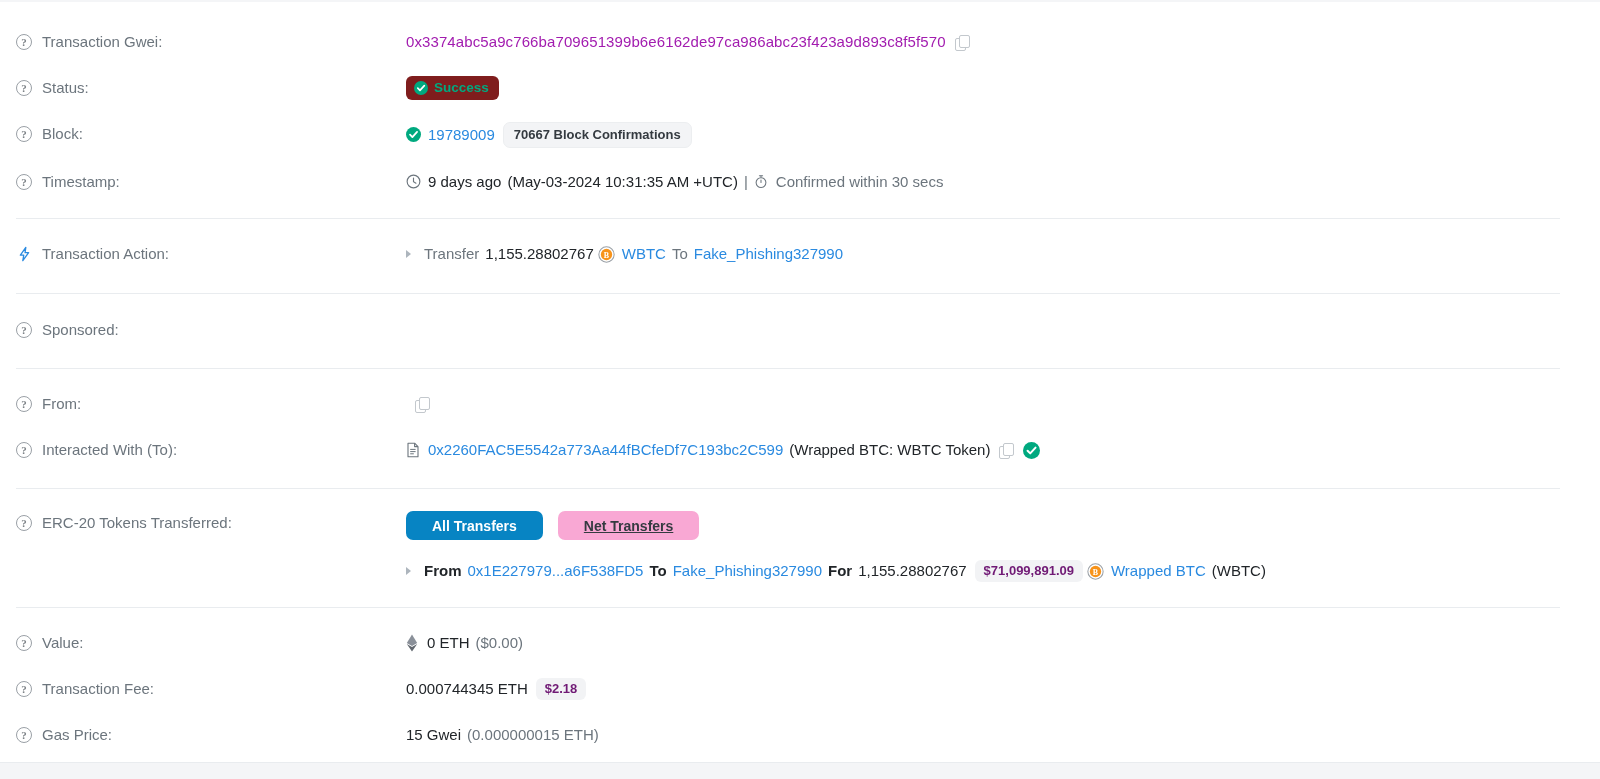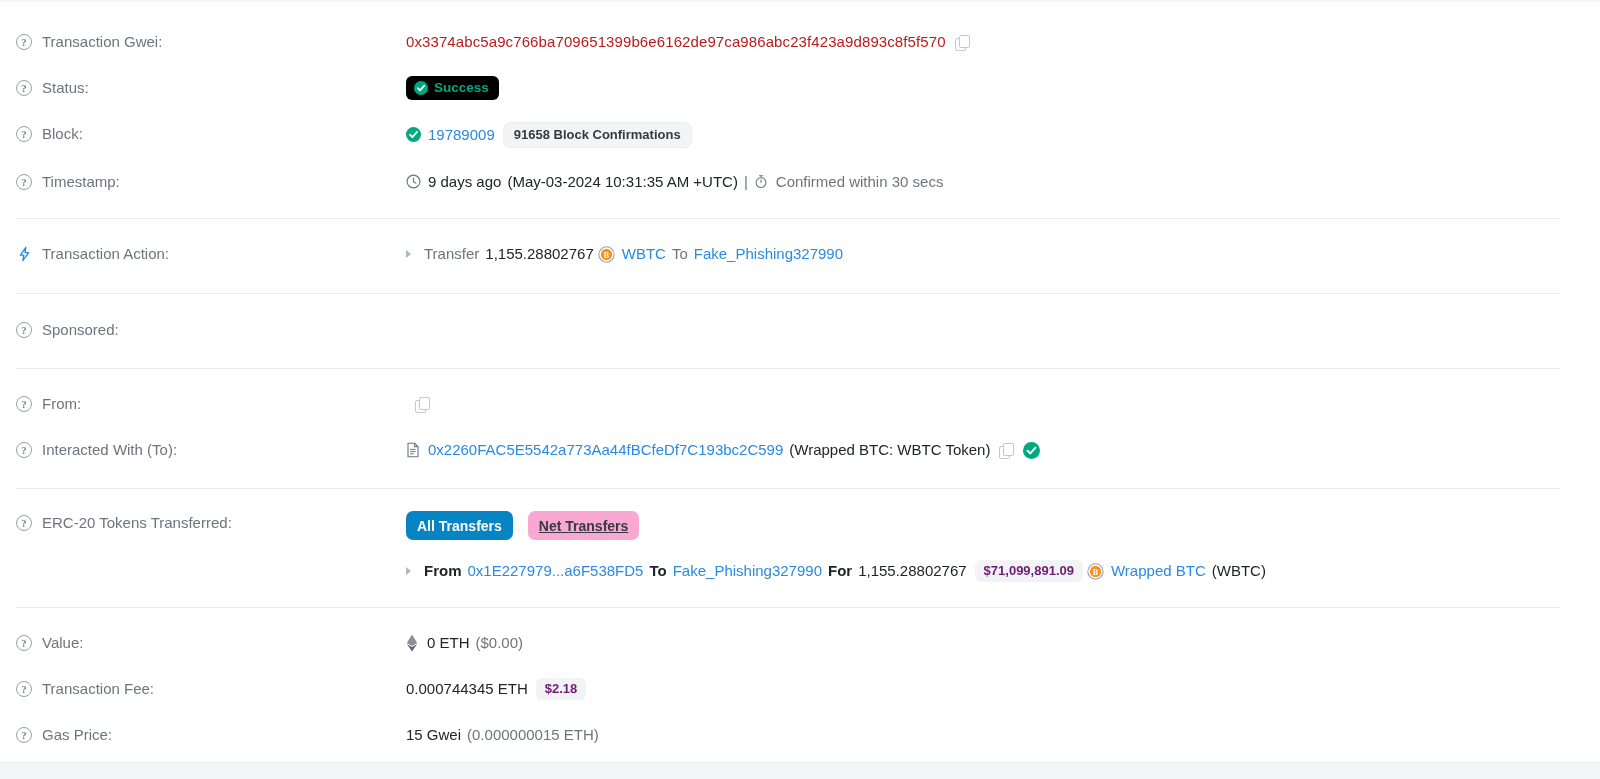--- a/index.html
+++ b/index.html
@@ -98,21 +98,21 @@
   .link {
     color: #2a8ae0;
     text-decoration: none;
     cursor: pointer;
     text-align: right;
   }
   .muted { color: #6c757d; }
   .dark { color: #212529; }
   .bold { font-weight: bold; }
   .mono-hash {
-    color: #b91c1c;
+    color: #a21caf;
     font-size: 15px;
     letter-spacing: 0.1px;
   }
 
   
   .copy-icon {
     display: inline-block;
     width: 14px;
     height: 15px;
     margin-left: 9px;
@@ -137,21 +137,21 @@
     width: 9px; height: 11px;
     border: 1.3px solid #c3c8cd;
     border-radius: 2px;
     background: #fff;
   }
 
   
   .badge-success {
     display: inline-flex;
     align-items: center;
-    background: #000000;
+    background: #7f1d1d;
     color: #00a97f;
     border-radius: 6px;
     padding: 4px 10px 4px 8px;
     font-size: 13.5px;
     font-weight: bold;
     line-height: 16px;
   }
   .badge-success .chk { margin-right: 6px; display: inline-flex; }
 
   .badge-gray {
@@ -186,21 +186,21 @@
     margin-left: 10px;
     flex: 0 0 17px;
   }
 
   
   .pill {
     display: inline-flex;
     align-items: center;
     justify-content: center;
     height: 29px;
-    padding: 0 11px;
+    padding: 0 26px;
     border-radius: 7px;
     font-size: 14px;
     font-weight: bold;
     cursor: pointer;
     box-sizing: border-box;
   }
   .pill-active { background: #0784c3; color: #ffffff; }
   .pill-idle { background: #f9a8d4; color: #343a40; margin-left: 15px; text-decoration: underline; }
 
   
@@ -310,21 +310,21 @@
       </div>
       <div class="row-value">
         <span class="inline-ico">
           <svg width="15" height="15" viewBox="0 0 16 16">
             <circle cx="8" cy="8" r="8" fill="#00a97f"></circle>
             <path d="M4.3 8.2 L6.8 10.7 L11.8 5.3" stroke="#ffffff" stroke-width="1.9" fill="none" stroke-linecap="round" stroke-linejoin="round"></path>
           </svg>
         </span>
         <a class="link">19789009</a>
         <span class="sp-wide"></span>
-        <span class="badge-gray">91658 Block Confirmations</span>
+        <span class="badge-gray">70667 Block Confirmations</span>
       </div>
     </div>
 
     <div class="gap-sm"></div>
     <div class="row">
       <div class="row-label">
         <span class="help-icon">?</span>
         <span>Timestamp:</span>
       </div>
       <div class="row-value">

